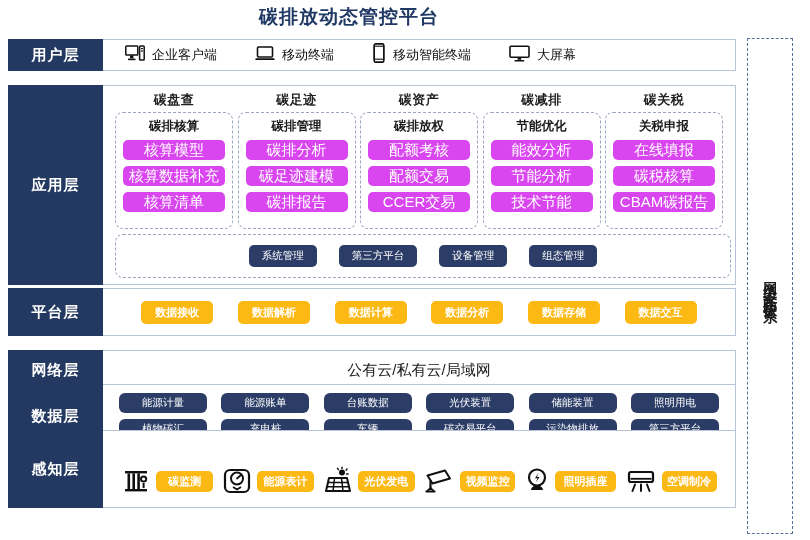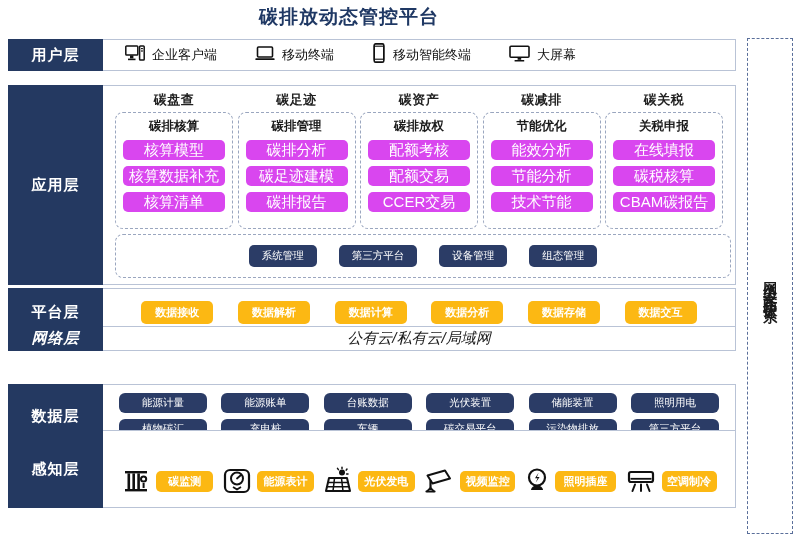--- a/index.html
+++ b/index.html
@@ -100,21 +100,21 @@
 
   
   #layer-platform { top: 276px; height: 48px; margin-top: 12px; }
   .plat-items { display: flex; align-items: center; justify-content: space-around; height: 100%; padding: 0 26px; }
   .plat-pill {
     background: #fcb813; color: #ffffff; font-size: 11px; font-weight: bold;
     border-radius: 5px; padding: 4px 14px; white-space: nowrap;
   }
 
   
-  #layer-network { top: 326px; height: 25px; font-style: italic; }
+  #layer-network { top: 350px; height: 40px; }
   .net-text {
     display: flex; align-items: center; justify-content: center;
     height: 100%; font-size: 15px; color: #1b1b1b;
   }
 
   
   #layer-data { top: 384px; height: 64px; }
   .data-rows {
     display: flex; flex-direction: column; justify-content: center;
     height: 100%; padding: 0 16px; gap: 6px;

